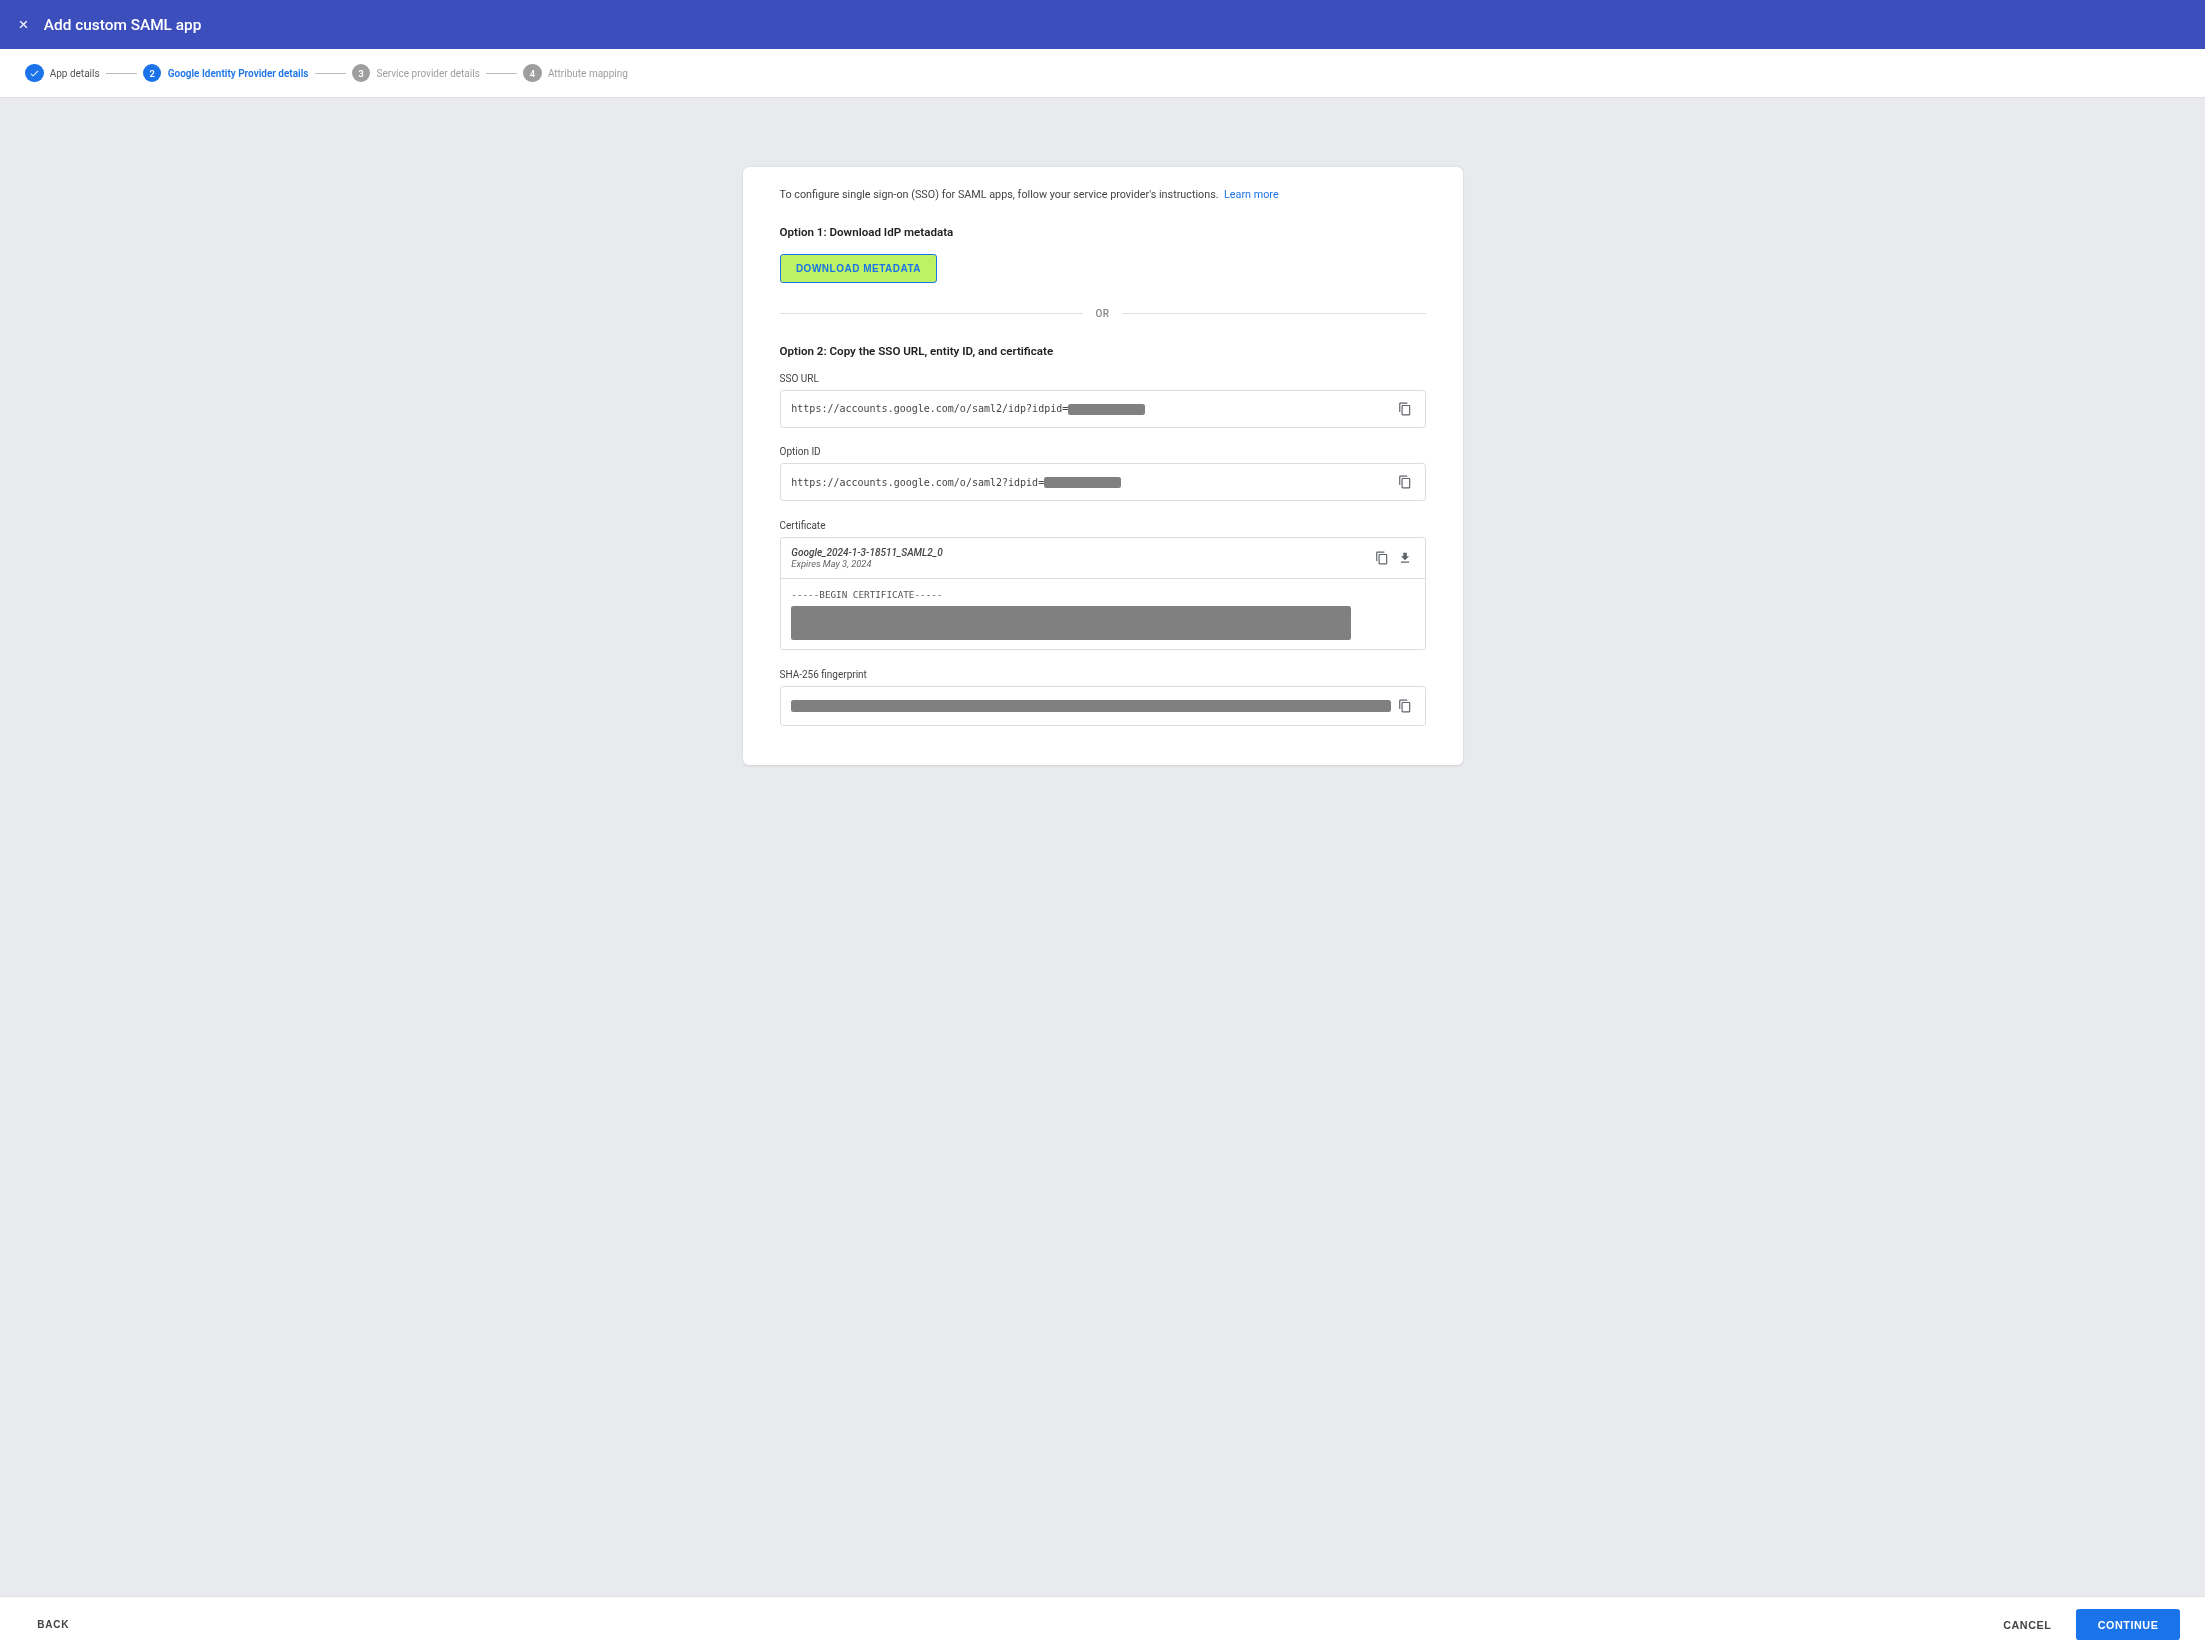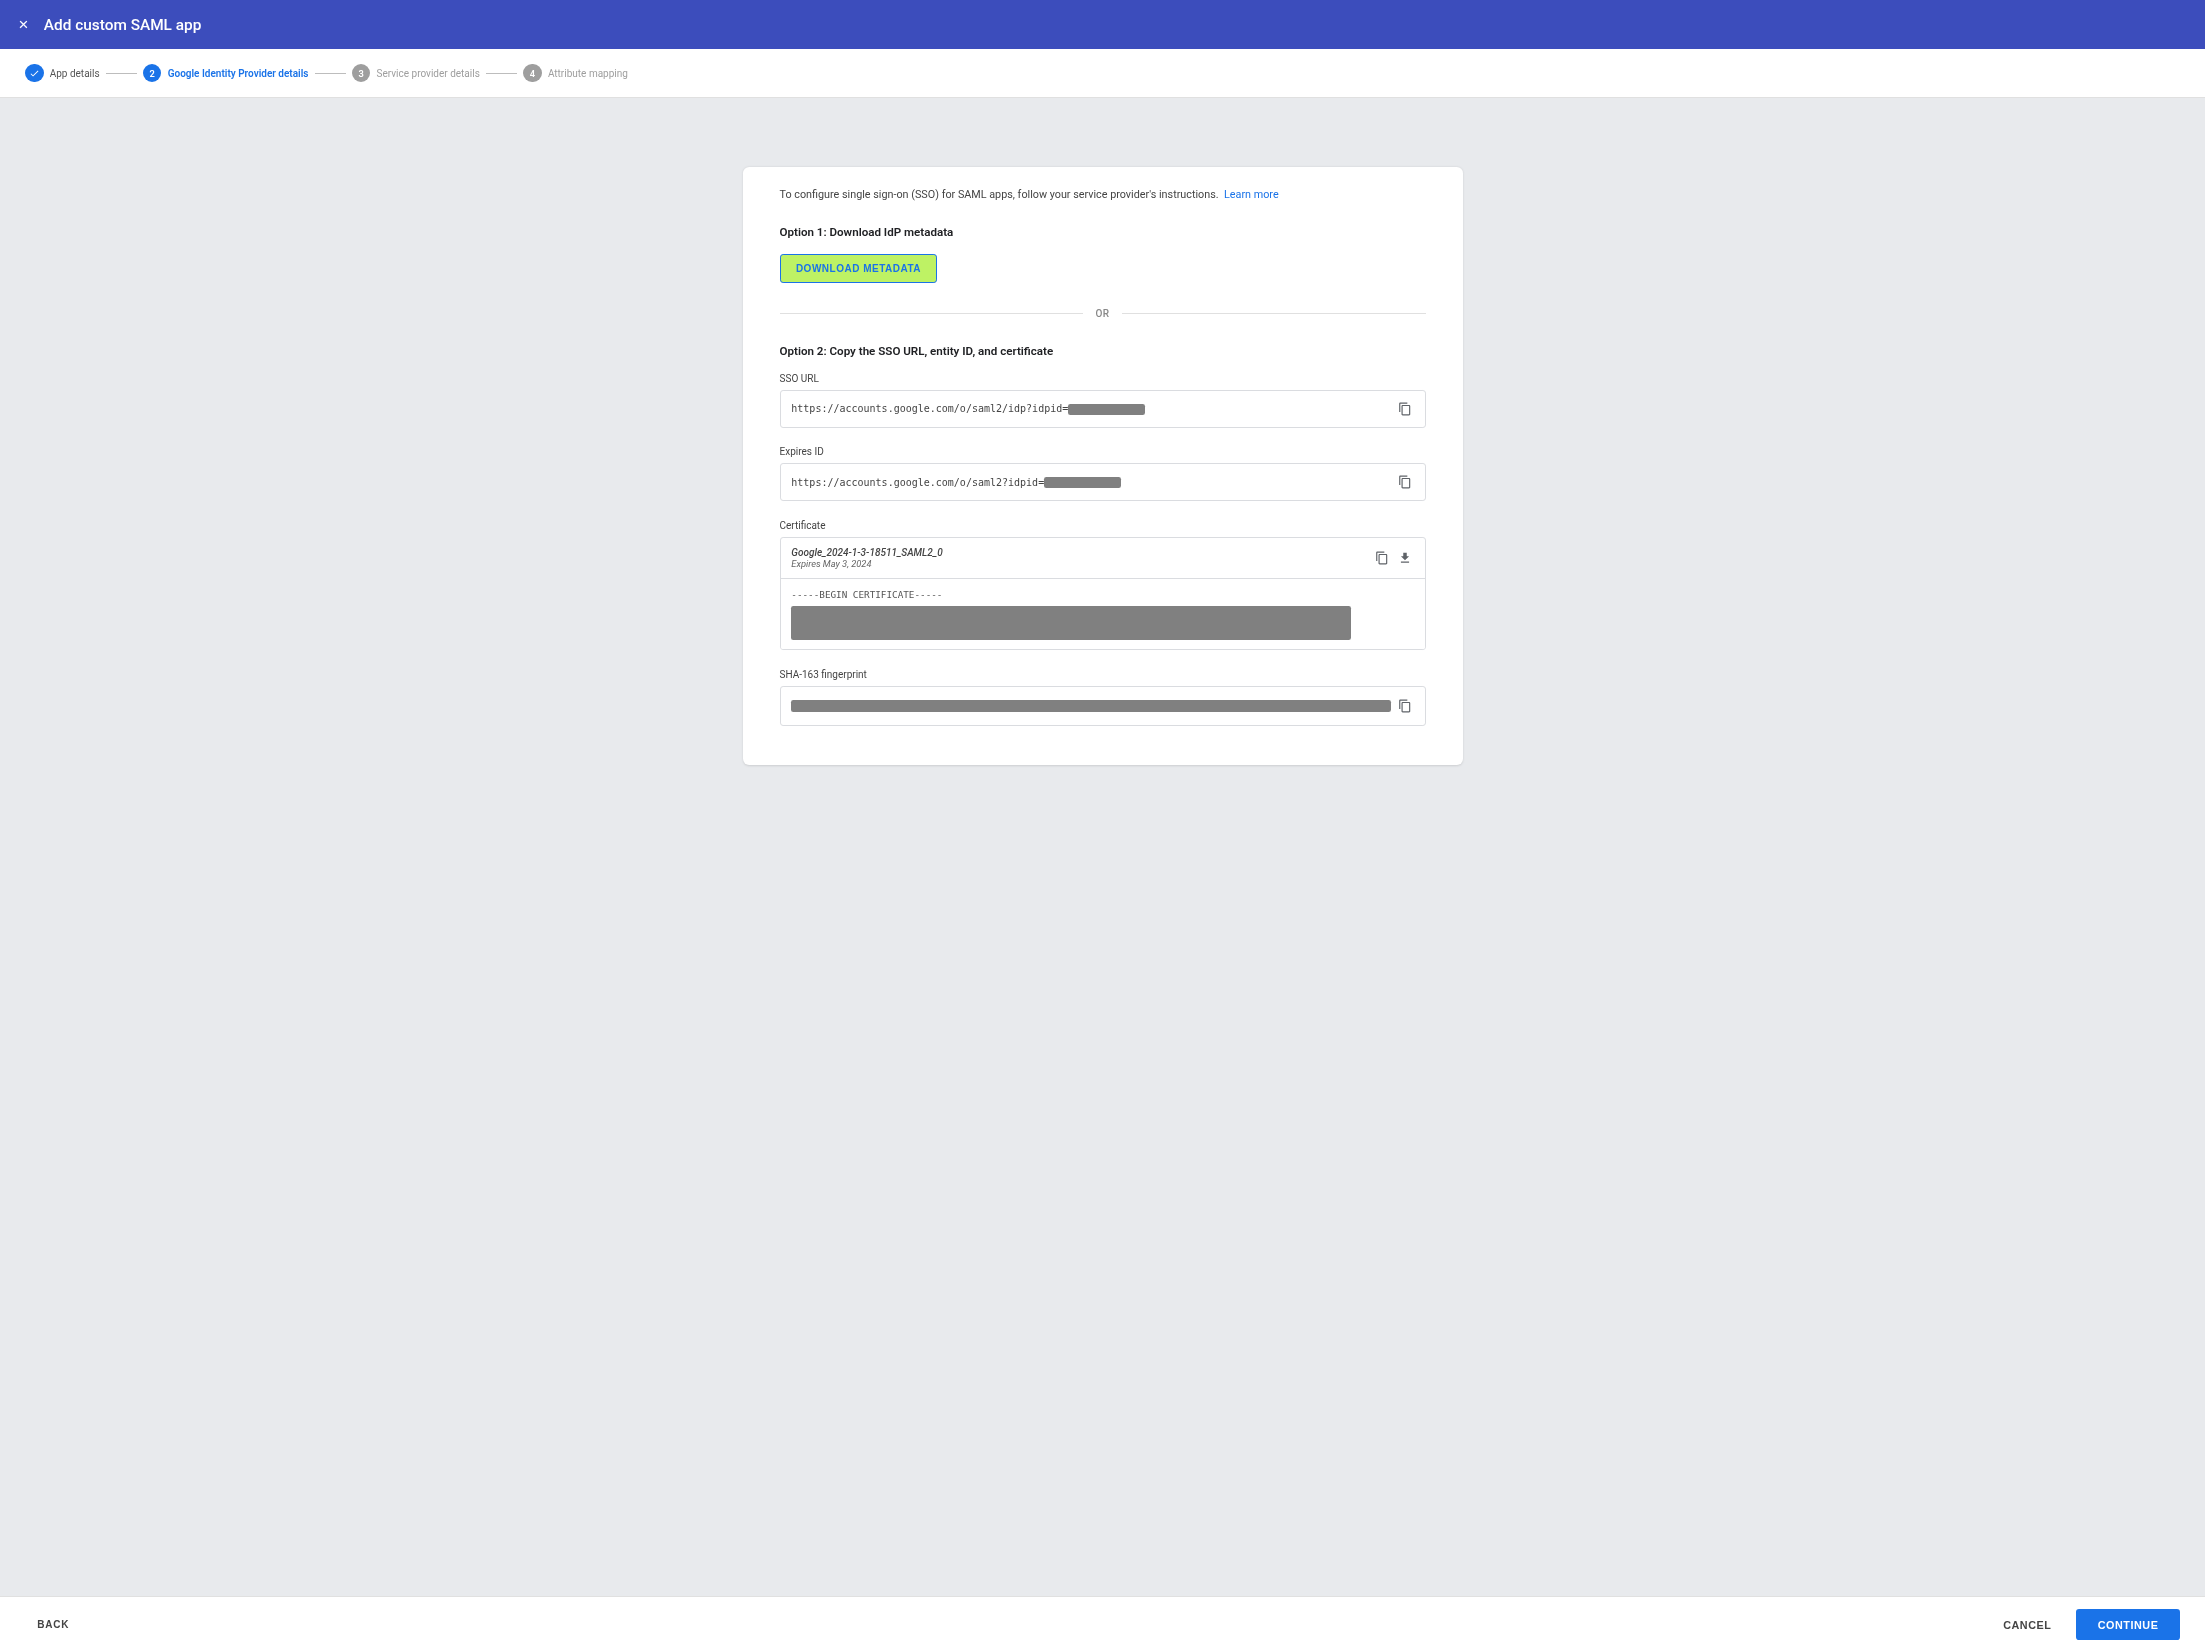--- a/index.html
+++ b/index.html
@@ -405,21 +405,21 @@
         <button class="copy-icon-btn">
           <svg viewBox="0 0 24 24" fill="#5f6368">
               <path d="M16 1H4c-1.1 0-2 .9-2 2v14h2V3h12V1zm3 4H8c-1.1 0-2 .9-2 2v14c0 1.1.9 2 2 2h11c1.1 0 2-.9 2-2V7c0-1.1-.9-2-2-2zm0 16H8V7h11v14z"></path>
             </svg>
         </button>
       </div>
     </div>
 
     
     <div class="field-group">
-      <span class="field-label">Expires ID</span>
+      <span class="field-label">Option ID</span>
       <div class="field-row">
         <span class="field-value">
           <span>https://accounts.google.com/o/saml2?idpid=</span><span class="redacted"></span>
         </span>
         <button class="copy-icon-btn">
           <svg viewBox="0 0 24 24" fill="#5f6368">
               <path d="M16 1H4c-1.1 0-2 .9-2 2v14h2V3h12V1zm3 4H8c-1.1 0-2 .9-2 2v14c0 1.1.9 2 2 2h11c1.1 0 2-.9 2-2V7c0-1.1-.9-2-2-2zm0 16H8V7h11v14z"></path>
             </svg>
         </button>
       </div>
@@ -447,21 +447,21 @@
         </div>
         <div class="cert-content">
           <div class="cert-begin-text">-----BEGIN CERTIFICATE-----</div>
           <div class="cert-data"></div>
         </div>
       </div>
     </div>
 
     
     <div class="field-group">
-      <span class="field-label">SHA-163 fingerprint</span>
+      <span class="field-label">SHA-256 fingerprint</span>
       <div class="sha-field-row">
         <div class="sha-redacted"></div>
         <button class="copy-icon-btn">
           <svg viewBox="0 0 24 24" fill="#5f6368">
               <path d="M16 1H4c-1.1 0-2 .9-2 2v14h2V3h12V1zm3 4H8c-1.1 0-2 .9-2 2v14c0 1.1.9 2 2 2h11c1.1 0 2-.9 2-2V7c0-1.1-.9-2-2-2zm0 16H8V7h11v14z"></path>
             </svg>
         </button>
       </div>
     </div>
 

